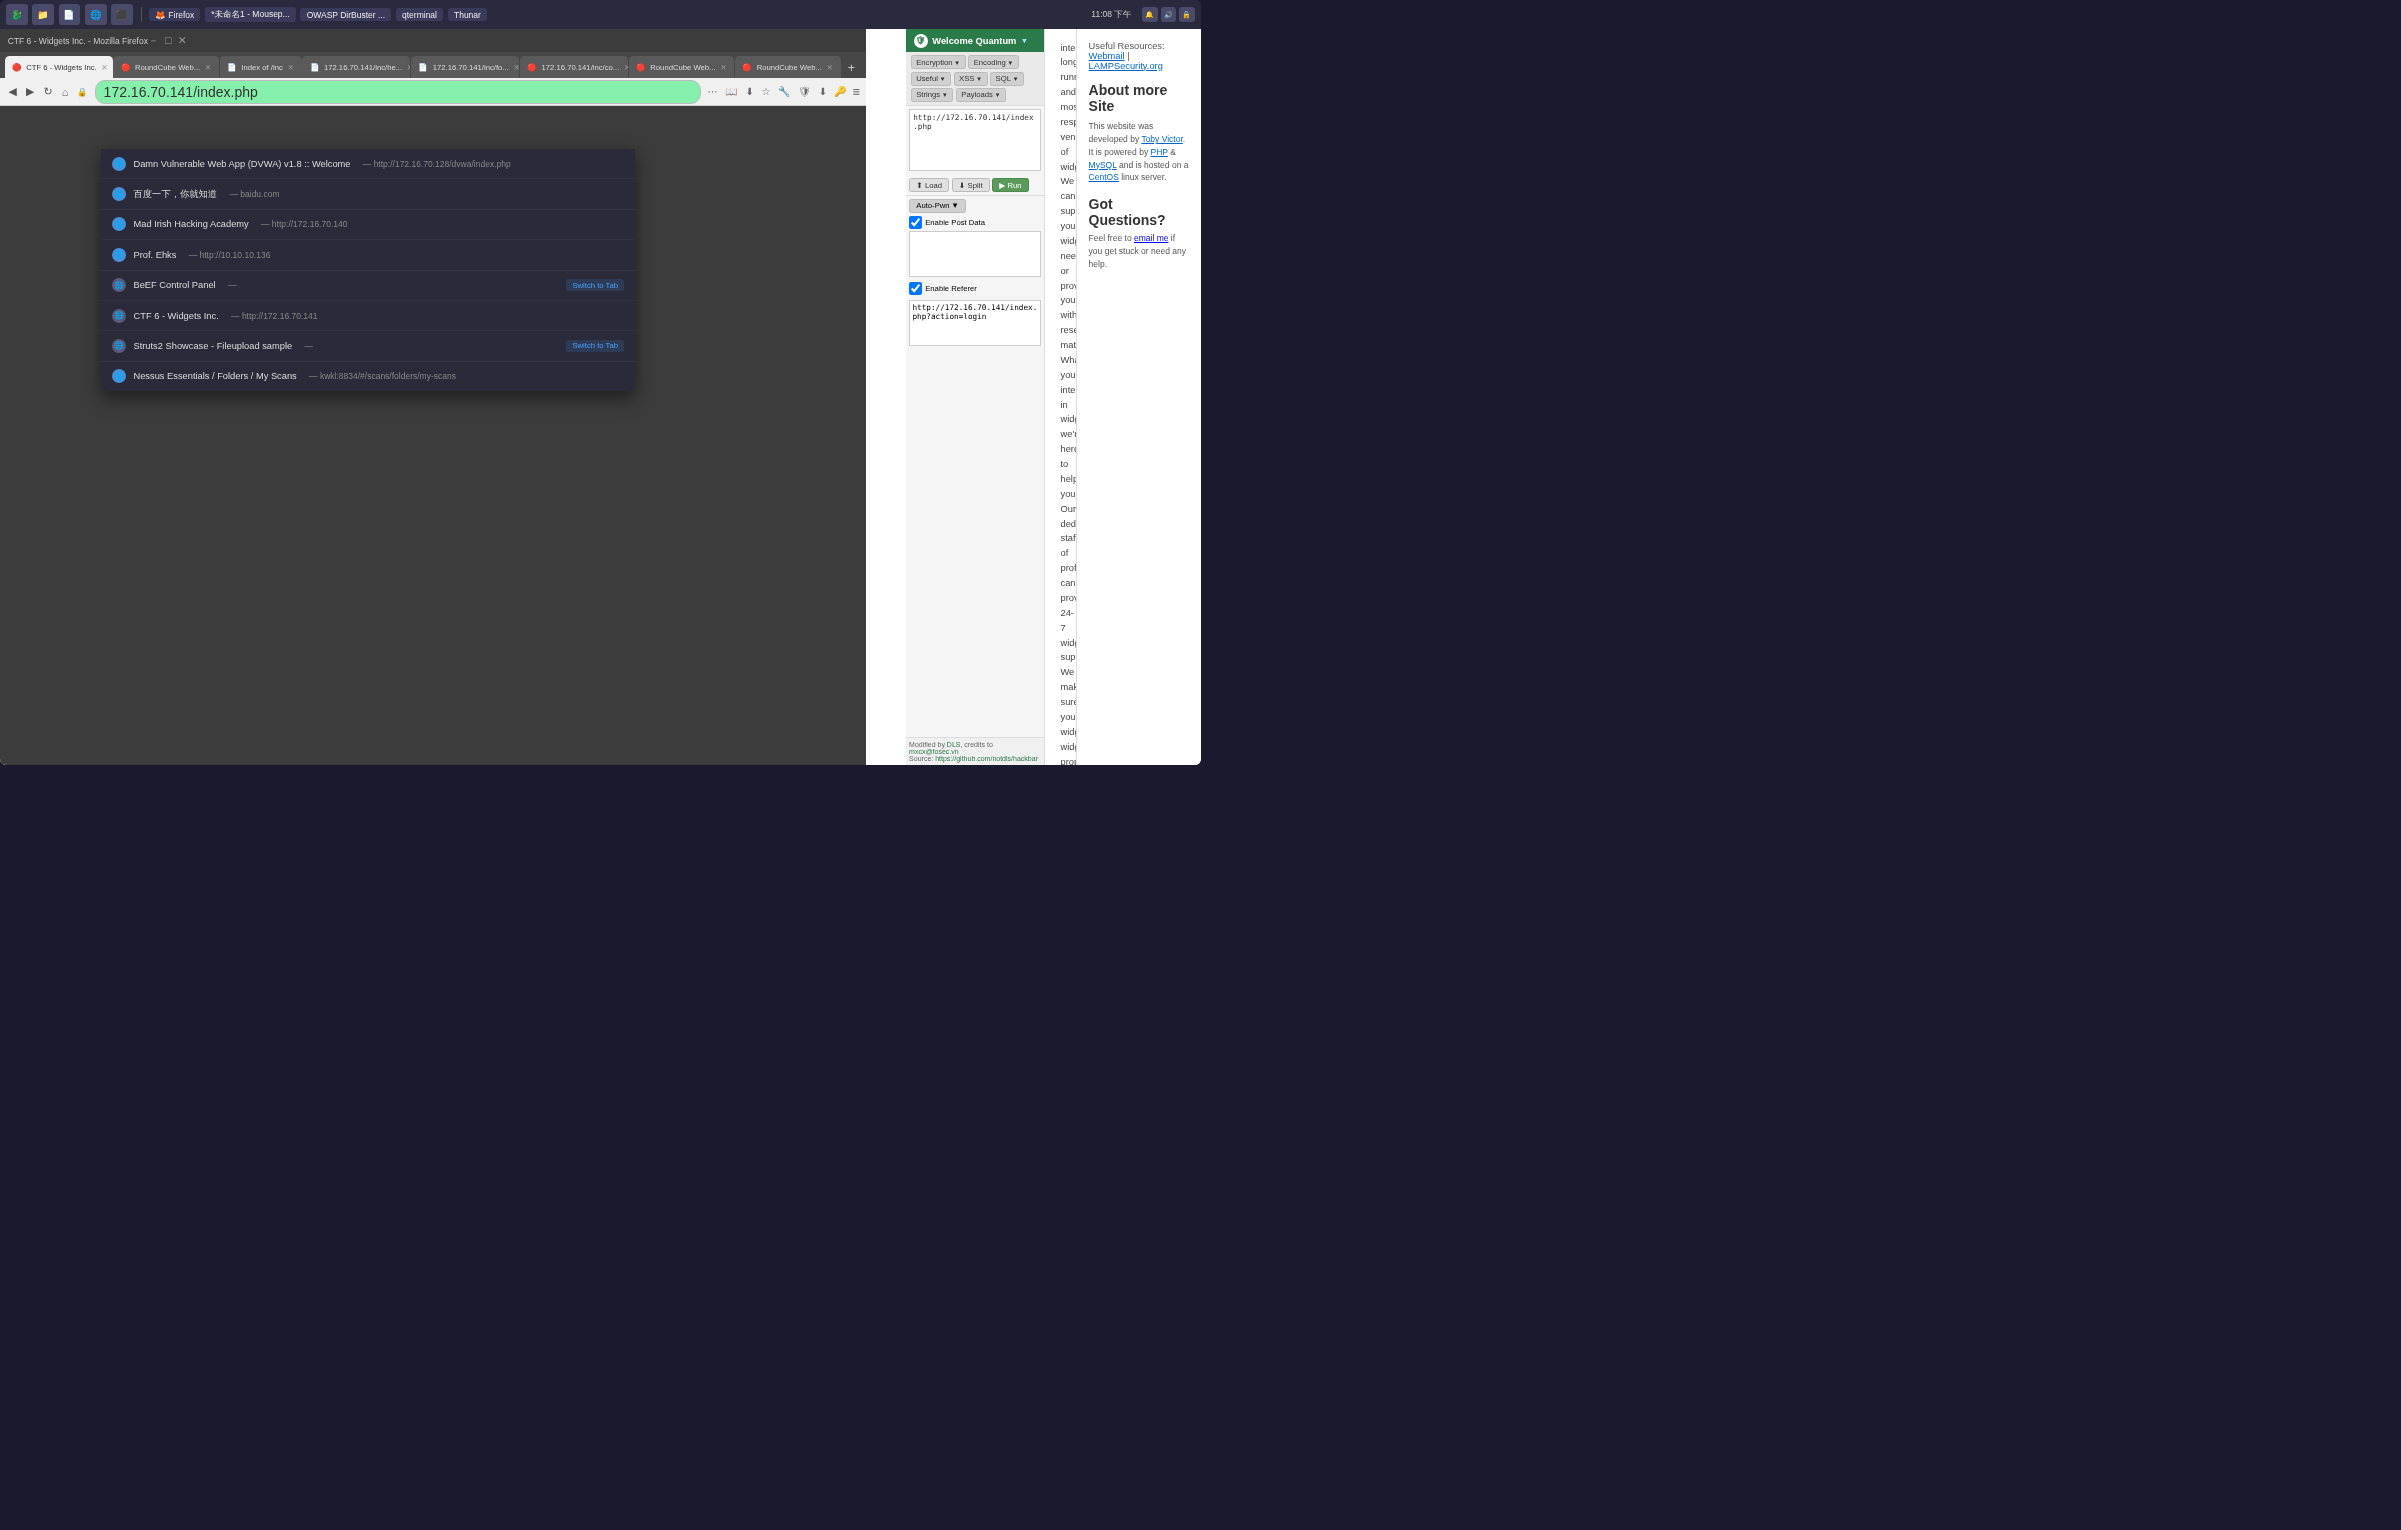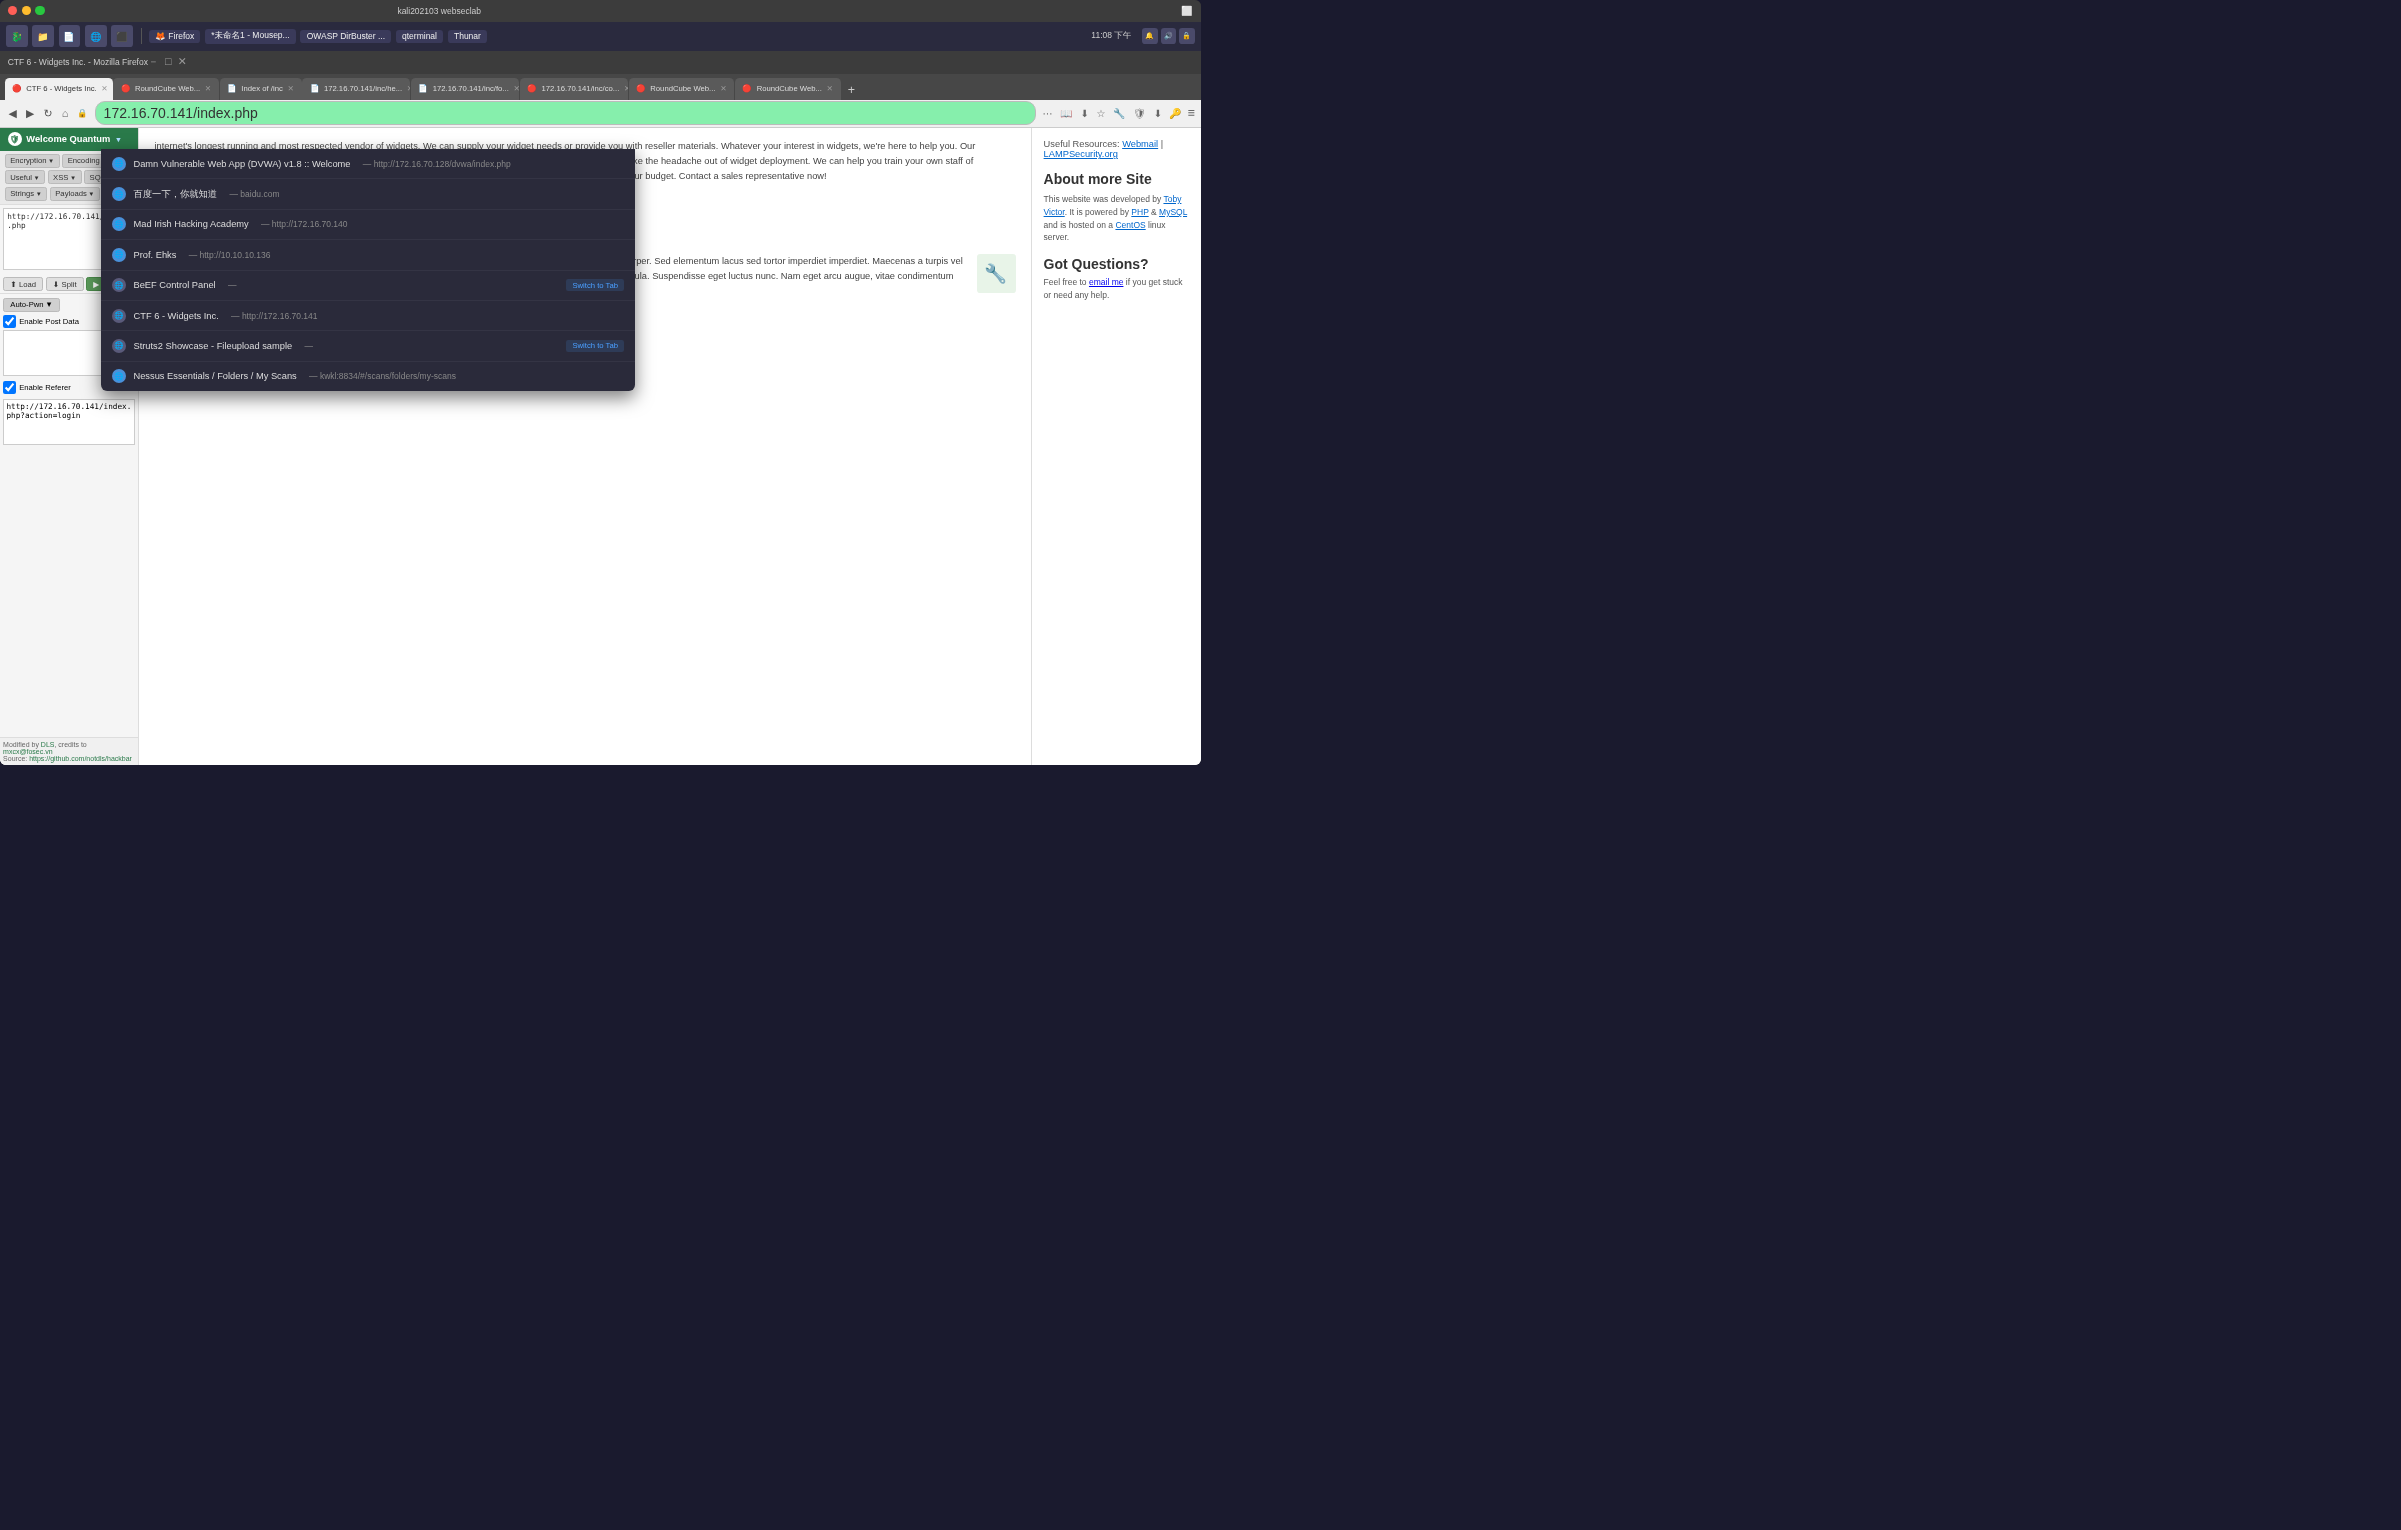--- a/index.html
+++ b/index.html
@@ -89,22 +89,23 @@
       color: #eee;
       font-size: 8.5px;
       cursor: pointer;
     }
 
     
     .browser {
       flex: 1;
       background: #fff;
       display: flex;
-      flex-direction: column;
+      flex-direction: row;
       overflow: hidden;
+      gap: 40px;
     }
 
     
     .browser-chrome {
       background: #3c3c3c;
       flex-shrink: 0;
     }
 
     .browser-titlebar {
       background: #3c3c3c;
@@ -536,29 +537,20 @@
       align-items: center;
       justify-content: center;
       font-size: 18.6px;
     }
   </style>
 </head>
 <body>
 
 <div class="os-frame">
 
-  <div class="titlebar">
-    <div class="titlebar-dot dot-red"></div>
-    <div class="titlebar-dot dot-yellow"></div>
-    <div class="titlebar-dot dot-green"></div>
-    <span class="titlebar-title">kali202103 webseclab</span>
-    <div class="titlebar-icons">
-      <span style="color:#aaa;font-size:9.3px;">⬜</span>
-    </div>
-  </div>
 
   <div class="os-taskbar">
     <div class="taskbar-icon">🐉</div>
     <div class="taskbar-icon">📁</div>
     <div class="taskbar-icon">📄</div>
     <div class="taskbar-icon">🌐</div>
     <div class="taskbar-icon">⬛</div>
     <div class="taskbar-sep"></div>
     <div class="taskbar-app">🦊 Firefox</div>
     <div class="taskbar-app">*未命名1 - Mousep...</div>

